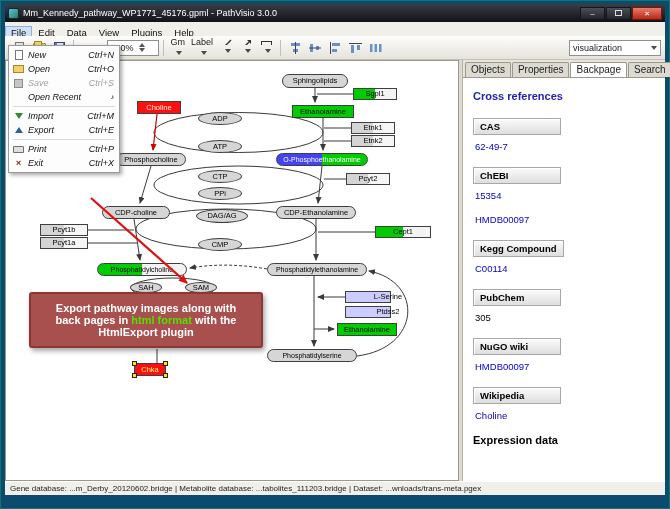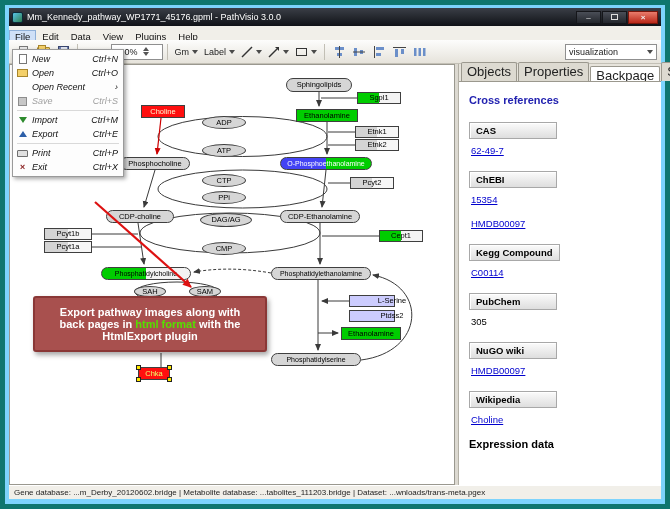--- a/index.html
+++ b/index.html
@@ -1,19 +1,19 @@
 <!DOCTYPE html>
 <html><head>
 <meta charset="utf-8">
 <style>
   * { margin:0; padding:0; box-sizing:border-box; }
   html,body { width:670px; height:509px; overflow:hidden; }
   body { font-family:"Liberation Sans", sans-serif; background:#9a9a9a; position:relative; }
 
-  .window { position:absolute; inset:0; background:#7dd3fc; border:5px solid #0f766e; }
+  .window { position:absolute; inset:0; background:#0c4a6e; border:1px solid #0f766e; }
 
   
   .titlebar { position:absolute; left:4px; top:3px; right:4px; height:18px;
     background:linear-gradient(#3a3e46,#101217); display:flex; align-items:center;
     color:#fff; font-size:9px; padding:0 3px; }
   .app-icon { width:11px; height:11px; border-radius:2px; margin-right:4px;
     background:linear-gradient(135deg,#58c2e8,#2f7f4e); border:1px solid #0c2a3a; }
   .title-text { white-space:nowrap; overflow:hidden; }
   .win-btns { margin-left:auto; display:flex; gap:1px; }
   .win-btn { width:25px; height:13px; display:flex; align-items:center; justify-content:center;
@@ -25,21 +25,21 @@
   .menubar { position:absolute; left:4px; top:21px; right:4px; height:22px;
     background:#f1efe9; border-bottom:1px solid #d6d3ca; display:flex; align-items:center; font-size:9.5px; }
   .menu-item { padding:1px 6px; color:#111; }
   .menu-item.open { background:#cfe0f7; border:1px solid #8fb0d8; padding:0 5px; }
 
   
   .toolbar { position:absolute; left:4px; top:35px; right:4px; height:24px;
     background:linear-gradient(#fdfdfc,#e6e3db); border-bottom:1px solid #c3c0b6;
     display:flex; align-items:center; padding:0 4px; font-size:9px; color:#222; }
   .tb-btn { height:19px; min-width:20px; display:flex; align-items:center; justify-content:center;
-    padding:0 2px; border:1px solid transparent; border-radius:2px; }
+    padding:0 2px; border:1px solid transparent; border-radius:2px;flex-direction:column; }
   .tb-sep { width:1px; height:16px; background:#c2bfb5; margin:0 4px; }
   .icon-page { width:9px; height:11px; background:#fff; border:1px solid #777; box-shadow:inset -2px 2px 0 #e8e8e8; }
   .icon-folder { width:13px; height:9px; background:#f4d069; border:1px solid #a8862c; border-radius:1px; position:relative; }
   .icon-folder::before { content:""; position:absolute; left:0; top:-3px; width:6px; height:3px; background:#f4d069; border:1px solid #a8862c; border-bottom:none; }
   .icon-disk { width:11px; height:11px; background:#6f7fb4; border:1px solid #39466f; position:relative; }
   .icon-disk::before { content:""; position:absolute; left:2px; top:0; width:6px; height:4px; background:#dfe4f0; }
   .caret { width:0; height:0; border:3px solid transparent; border-top:4px solid #4a4a4a; margin-left:3px; margin-top:4px; }
   .combo { background:#fff; border:1px solid #8f8f8f; height:16px; display:flex; align-items:center;
     padding:0 3px; font-size:9px; position:relative; }
   .combo .cval { margin-right:4px; }
@@ -97,31 +97,31 @@
   .mi-exp { width:0; height:0; border:4px solid transparent; border-bottom:6px solid #2d5fa8; margin-bottom:4px; }
   .mi-print { width:11px; height:7px; background:#e0e0e0; border:1px solid #6f6f6f; border-radius:1px 1px 0 0; }
   .mi-exit { color:#8a2020; font-size:9px; font-weight:bold; }
 
   
   .overlay { position:absolute; inset:0; z-index:15; pointer-events:none; }
 
   
   .sidebar { width:203px; background:#efede7; display:flex; flex-direction:column; border-left:1px solid #b3b0a6; }
   .tabs { height:17px; display:flex; align-items:flex-end; padding:2px 2px 0 2px; background:#e7e4dc; }
-  .tab { font-size:13px; padding:1px 5px 2px; border:1px solid #9b988e; border-bottom:none;
+  .tab { font-size:10px; padding:1px 5px 2px; border:1px solid #9b988e; border-bottom:none;
     border-radius:2px 2px 0 0; background:#dddad1; margin-right:1px; color:#222; }
   .tab.active { background:#fff; height:15px; }
   .bp-panel { flex:1; background:#fff; border-top:1px solid #9b988e; padding:8px 10px; overflow:hidden; }
   .bp-heading { color:#2222b0; font-weight:bold; font-size:11px; margin:4px 0 14px; }
   .bp-section { margin-bottom:13px; }
   .bp-header { display:inline-block; min-width:88px; background:linear-gradient(#fbfbfb,#dedede);
     border:1px solid #a8a8a8; box-shadow:inset 1px 1px 0 #fff; font-size:9.5px; font-weight:bold;
     padding:2px 6px; }
   .bp-value { font-size:9.5px; margin:6px 0 0 2px; color:#000; }
-  .bp-value.link { color:#0000cd; text-decoration:underline; }
+  .bp-value.link { color:#0000cd; }
   .bp-footer { font-weight:bold; font-size:11px; margin-top:4px; }
 
   
   .statusbar { position:absolute; left:4px; right:4px; top:480px; height:14px; background:#f1efe9;
     border-top:1px solid #fff; font-size:8px; color:#222; padding:2px 5px; white-space:nowrap; overflow:hidden; }
 </style>
 </head>
 <body>
 
 <div class="window">
@@ -292,21 +292,21 @@
       <div class="node nd-round" style="left:110px;top:92px;width:70px;height:13px">Phosphocholine</div>
       <div class="node nd-round nd-bluegreen xs" style="left:270px;top:92px;width:92px;height:13px">O-Phosphoethanolamine</div>
       <div class="node nd-ellipse" style="left:192px;top:109px;width:44px;height:13px">CTP</div>
       <div class="node nd-gray2" style="left:340px;top:112px;width:44px;height:12px">Pcyt2</div>
       <div class="node nd-ellipse" style="left:192px;top:126px;width:44px;height:13px">PPi</div>
       <div class="node nd-round" style="left:96px;top:145px;width:68px;height:13px">CDP-choline</div>
       <div class="node nd-ellipse" style="left:190px;top:148px;width:52px;height:14px">DAG/AG</div>
       <div class="node nd-round" style="left:270px;top:145px;width:80px;height:13px">CDP-Ethanolamine</div>
       <div class="node nd-gray2" style="left:34px;top:163px;width:48px;height:12px">Pcyt1b</div>
       <div class="node nd-gray2" style="left:34px;top:176px;width:48px;height:12px">Pcyt1a</div>
-      <div class="node nd-greenwhite" style="left:369px;top:165px;width:44px;height:12px">Cept1</div>
+      <div class="node nd-greenwhite" style="left:369px;top:165px;width:56px;height:12px">Cept1</div>
       <div class="node nd-ellipse" style="left:192px;top:177px;width:44px;height:13px">CMP</div>
       <div class="node nd-round nd-greenwhite xs" style="left:91px;top:202px;width:90px;height:13px">Phosphatidylcholine</div>
       <div class="node nd-round xs" style="left:261px;top:202px;width:100px;height:13px">Phosphatidylethanolamine</div>
       <div class="node nd-ellipse" style="left:124px;top:221px;width:32px;height:11px">SAH</div>
       <div class="node nd-ellipse" style="left:179px;top:221px;width:32px;height:11px">SAM</div>
       <div class="node nd-lavender" style="left:339px;top:230px;width:46px;height:12px">L-Serine</div>
       <div class="node nd-lavender" style="left:339px;top:245px;width:46px;height:12px">Ptdss2</div>
       <div class="node nd-green" style="left:331px;top:262px;width:60px;height:13px">Ethanolamine</div>
       <div class="node nd-round xs" style="left:261px;top:288px;width:90px;height:13px">Phosphatidylserine</div>
       <div class="node nd-red nd-sel" style="left:128px;top:302px;width:32px;height:13px">
@@ -382,31 +382,31 @@
       <span class="fm-label">New</span>
       <span class="fm-short">Ctrl+N</span>
     </div>
     <div class="fm-item">
       <span class="fm-ic">
           <span class="mi-folder"></span>
         </span>
       <span class="fm-label">Open</span>
       <span class="fm-short">Ctrl+O</span>
     </div>
+    <div class="fm-item disabled">
+      <span class="fm-ic">
+          <span class="mi-disk gray"></span>
+        </span>
+      <span class="fm-label">Save</span>
+      <span class="fm-short">Ctrl+S</span>
+    </div>
     <div class="fm-item">
       <span class="fm-ic"></span>
       <span class="fm-label">Open Recent</span>
       <span class="fm-short">›</span>
-    </div>
-    <div class="fm-item disabled">
-      <span class="fm-ic">
-          <span class="mi-disk gray"></span>
-        </span>
-      <span class="fm-label">Save</span>
-      <span class="fm-short">Ctrl+S</span>
     </div>
     <div class="fm-sep"></div>
     <div class="fm-item">
       <span class="fm-ic">
           <span class="mi-imp"></span>
         </span>
       <span class="fm-label">Import</span>
       <span class="fm-short">Ctrl+M</span>
     </div>
     <div class="fm-item">

